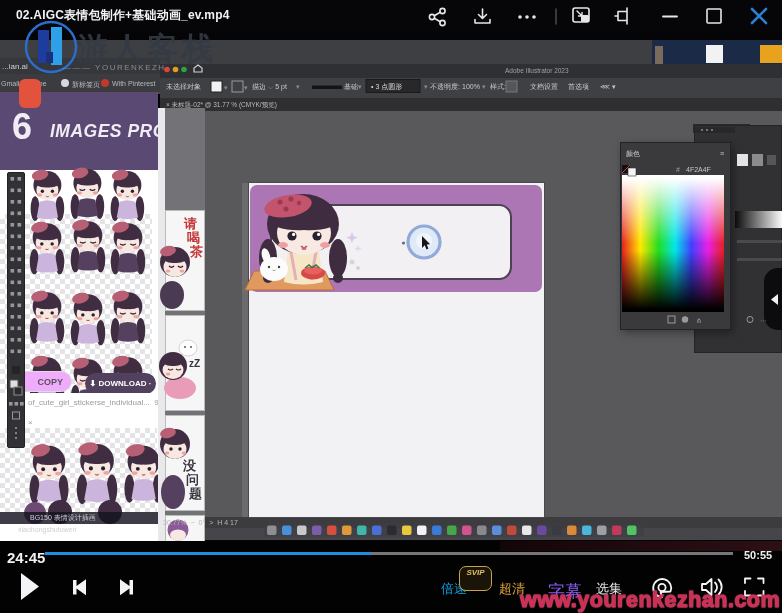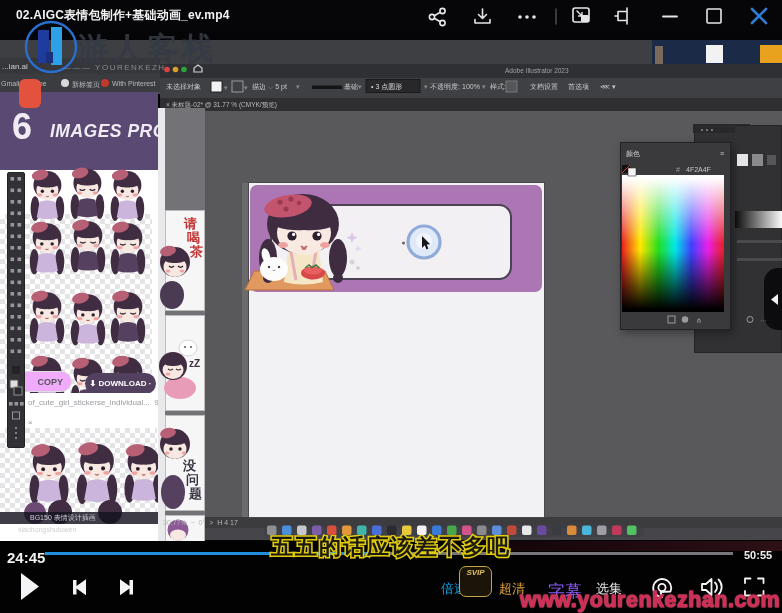--- a/index.html
+++ b/index.html
@@ -69,21 +69,21 @@
 #botleftdark { left:0px; top:541px; width:782px; height:72px; background:#020203; }
 
 #t1 { left:7px; top:549px; color:#f0f0f0; font-size:15px; font-weight:bold; }
 #t2 { left:744px; top:549px; color:#f0f0f0; font-size:11px; font-weight:bold; }
 #barblue { left:45px; top:552px; width:326px; height:3px; background:#1f90e0; }
 #bargray { left:371px; top:552px; width:362px; height:3px; background:#77777b; }
 #subtitle { left:0px; top:532px; width:782px; text-align:center; font-size:22px; font-weight:bold; color:#1a1a10;
   letter-spacing:2px; -webkit-text-stroke:3px #e3cd0e; paint-order:stroke fill; font-family:"Liberation Sans",sans-serif;
   text-shadow:0 0 2px rgba(221,199,19,0.5); }
 #lbl1 { left:441px; top:580px; color:#0ea5e9; font-size:13px; }
-#svip { left:459px; top:566px; width:33px; height:31px; border:1px solid #c5a44c; border-radius:7px; color:#e0c060; font-size:8px; font-weight:bold; font-style:italic; text-align:center; line-height:12px; background:#1a1508; }
+#svip { left:459px; top:566px; width:33px; height:25px; border:1px solid #c5a44c; border-radius:7px; color:#e0c060; font-size:8px; font-weight:bold; font-style:italic; text-align:center; line-height:12px; background:#1a1508; }
 #lbl2 { left:499px; top:580px; color:#e2a23b; font-size:13px; }
 #lbl3 { left:548px; top:580px; color:#8b5cf6; font-size:17px; }
 #lbl4 { left:596px; top:580px; color:#ececee; font-size:13px; }
 #wm { left:520px; top:588px; font-size:21.5px; font-weight:bold; color:#cd3056; -webkit-text-stroke:0.9px #cd3056; letter-spacing:0.5px;
   text-shadow:0 0 1px #e87c96, 0 0 2px #e87c96; }
 </style>
 </head>
 <body>
 <div id="stage">
 
@@ -235,21 +235,20 @@
   <div class="abs" id="dock"></div>
 
   <div class="abs" id="titlebar"></div>
   <div class="abs" id="title">02.AIGC表情包制作+基础动画_ev.mp4</div>
   <div class="abs" id="botleftdark"></div>
   <div class="abs" id="maroon"></div>
   <div class="abs" id="t1">24:45</div>
   <div class="abs" id="t2">50:55</div>
   <div class="abs" id="barblue"></div>
   <div class="abs" id="bargray"></div>
-  <div class="abs" id="subtitle">五五的话应该差不多吧</div>
   <div class="abs" id="lbl1">倍速</div>
   <div class="abs" id="svip">SVIP</div>
   <div class="abs" id="lbl2">超清</div>
   <div class="abs" id="lbl3">字幕</div>
   <div class="abs" id="lbl4">选集</div>
   <svg class="abs" id="topsvg" style="left:0;top:0;" width="782" height="613" viewBox="0 0 782 613">
 
     <g stroke="#e6e6e8" stroke-width="1.6" fill="none" stroke-linecap="round" stroke-linejoin="round">
 
       <g transform="translate(429,8)">

